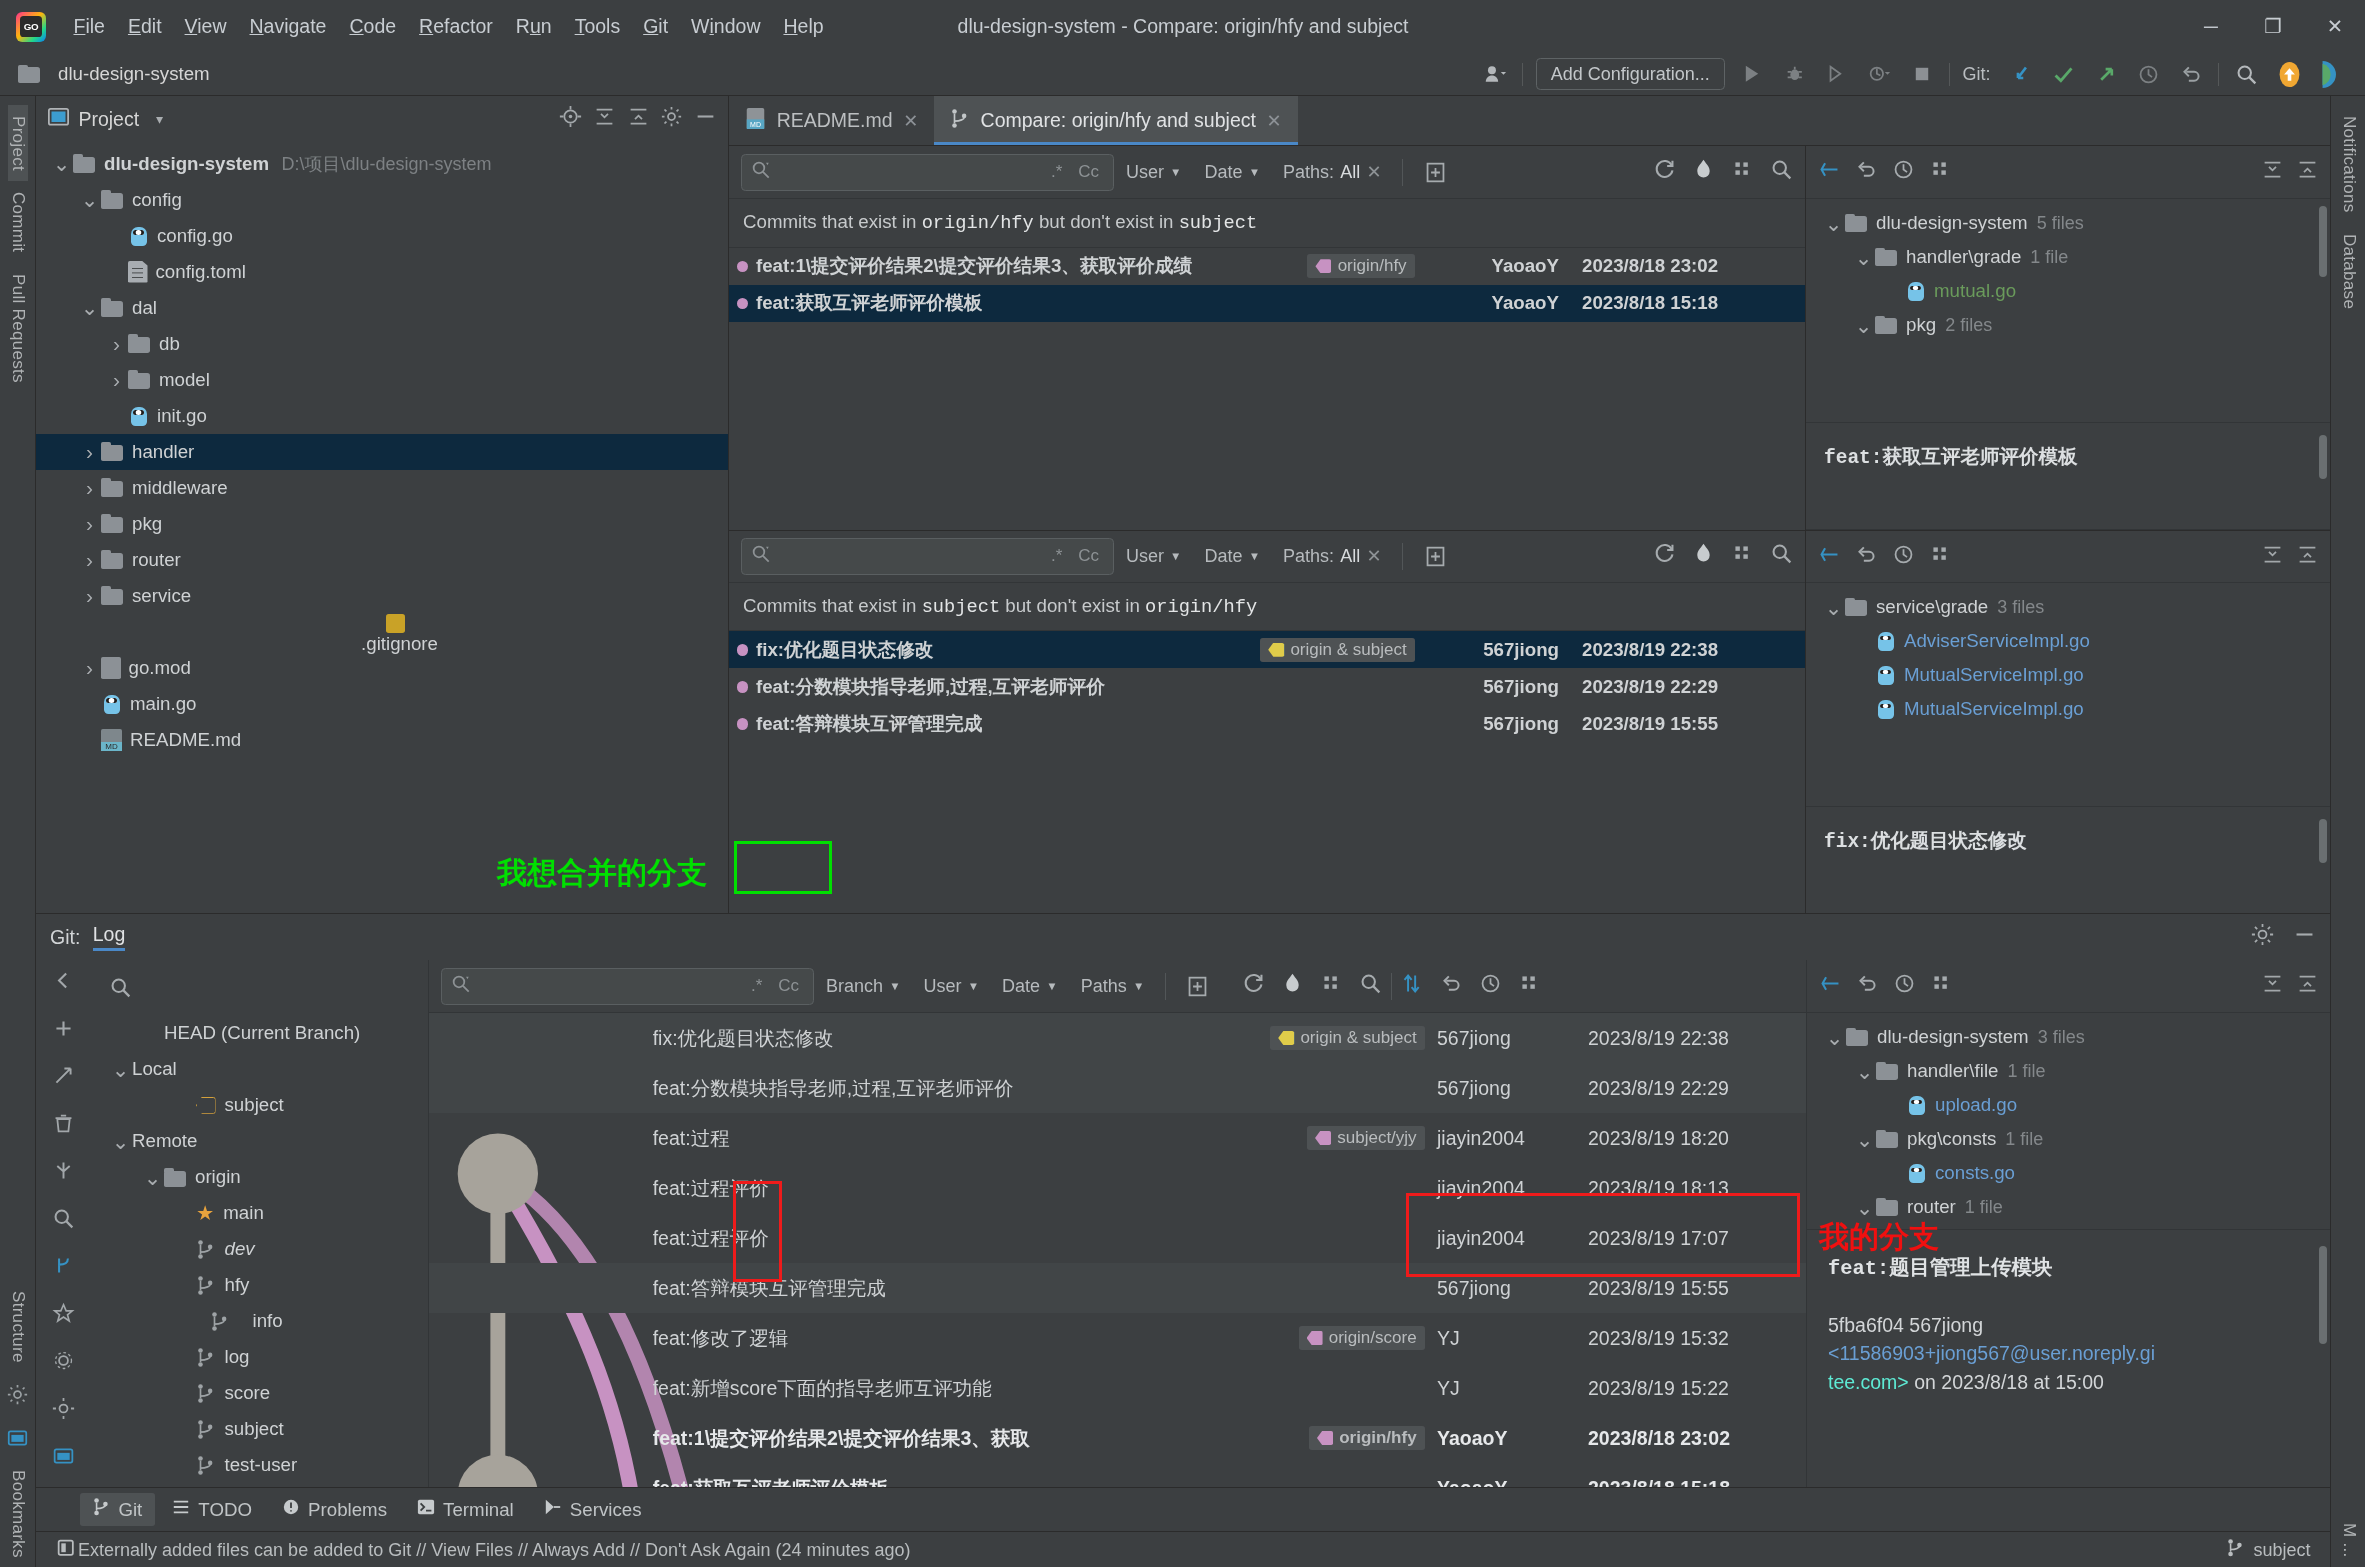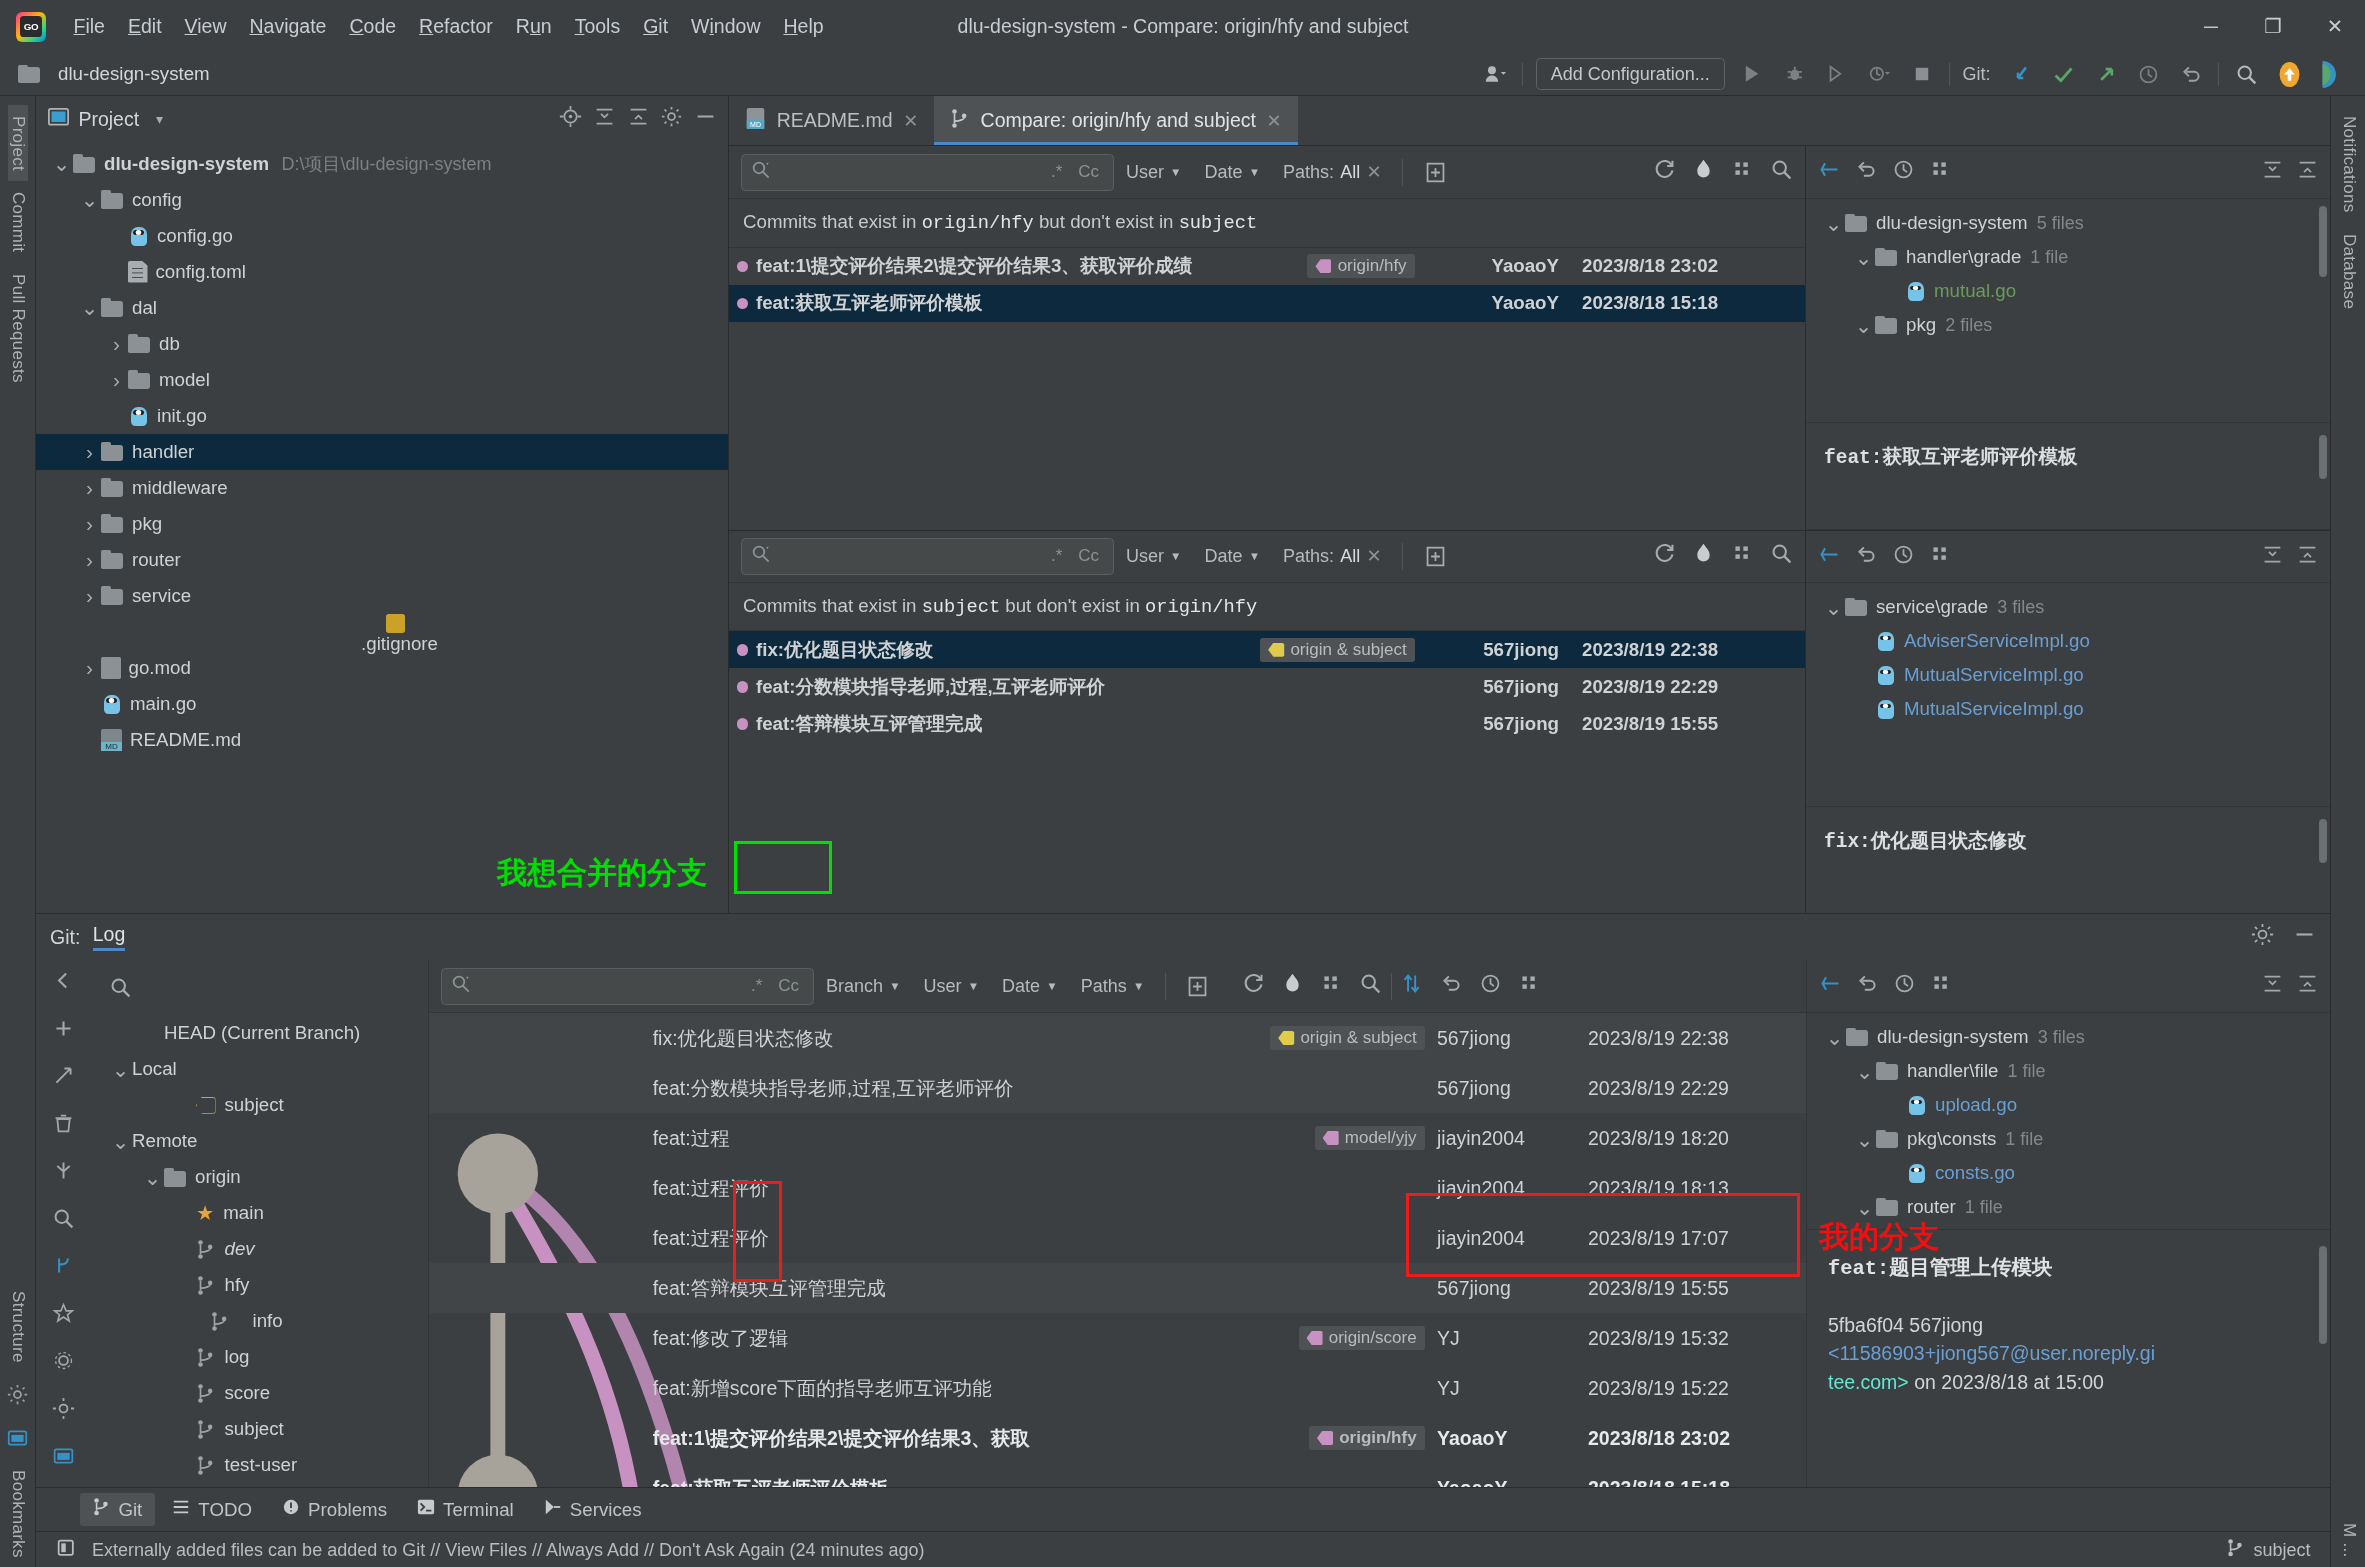--- a/index.html
+++ b/index.html
@@ -156,21 +156,21 @@
 
   
   .anno{ position:absolute; z-index:50; pointer-events:none; }
   .anno-text{ font-size:30px; font-weight:bold; }
   .anno-box{ position:absolute; z-index:50; pointer-events:none; }
 
   
   .bottombar{ height:44px; flex:0 0 44px; display:flex; align-items:center; padding-left:44px; gap:5.3px; background:#3c3f41; border-top:0.9px solid #2b2b2b;}
   .bb-item{ display:flex; align-items:center; gap:8px; font-size:18.7px; color:#c0c4c6; padding:4.4px 12.4px; border-radius:2.7px;}
   .bb-item.sel{ background:#4e5254; }
-  .statusbar{ height:37px; flex:0 0 37px; display:flex; align-items:center; padding:0 19.5px; gap:17px; font-size:18px; color:#b9bdbf; background:#3c3f41; border-top:0.9px solid #2b2b2b;}
+  .statusbar{ height:37px; flex:0 0 37px; display:flex; align-items:center; padding:0 19.5px; gap:3px; font-size:18px; color:#b9bdbf; background:#3c3f41; border-top:0.9px solid #2b2b2b;}
   .status-right{ margin-left:auto; display:flex; align-items:center; gap:9px;}
 </style>
 </head>
 <body>
 
 <div class="app">
 
   <div class="titlebar">
     <div class="ij-logo"></div>
     <div class="menubar">
@@ -1065,21 +1065,21 @@
                     <span class="sp1"></span>
                     <span class="gauth">567jiong</span>
                     <span class="gdate">2023/8/19 22:29</span>
                   </div>
                   <div class="grow plain">
                     <span class="graph-gutter"></span>
                     <span class="gmsg">feat:过程</span>
                     <span class="sp1"></span>
                     <span class="reftag">
                       <span class="tagico"></span>
-                      <span>model/yjy</span>
+                      <span>subject/yjy</span>
                     </span>
                     <span class="gauth">jiayin2004</span>
                     <span class="gdate">2023/8/19 18:20</span>
                   </div>
                   <div class="grow plain">
                     <span class="graph-gutter"></span>
                     <span class="gmsg">feat:过程评价</span>
                     <span class="sp1"></span>
                     <span class="gauth">jiayin2004</span>
                     <span class="gdate">2023/8/19 18:13</span>

